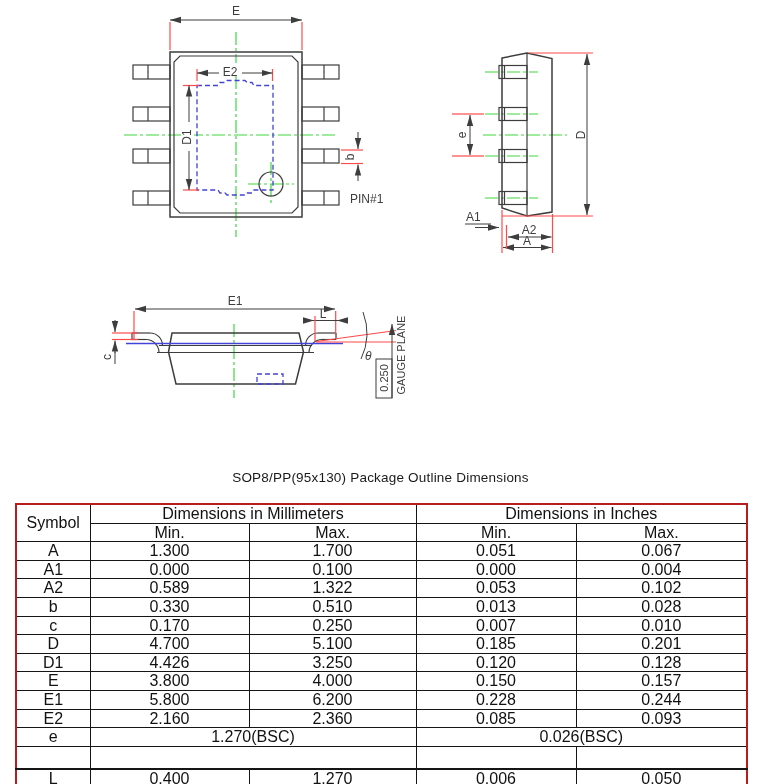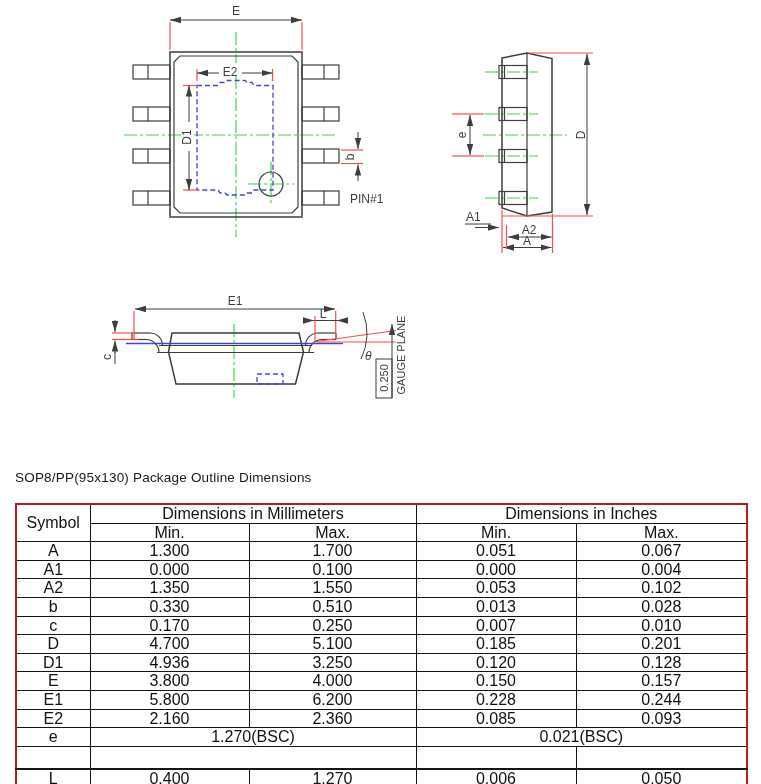--- a/index.html
+++ b/index.html
@@ -19,21 +19,21 @@
   .ld{stroke:var(--c-dark);fill:none;stroke-width:1px;}
   .lr{stroke:var(--c-red);fill:none;stroke-width:1.2px;}
   .lg{stroke:var(--c-green);fill:none;stroke-width:1.2px;stroke-dasharray:13 3 3 3;}
   .lb{stroke:var(--c-blue);fill:none;stroke-width:1.4px;}
   .lbd{stroke:var(--c-blue);fill:none;stroke-width:1.3px;stroke-dasharray:5 3;}
   .wbg{fill:#ffffff;stroke:none;}
   text.dim{fill:var(--c-dark);font-family:"Liberation Sans",sans-serif;font-size:12px;}
   text.dims{fill:var(--c-dark);font-family:"Liberation Sans",sans-serif;font-size:11px;}
   text.it{font-style:italic;}
   
-  #title{position:absolute;left:15px;top:470px;width:731px;text-align:left;
+  #title{position:absolute;left:15px;top:470px;width:731px;text-align:center;
          font-size:13.5px;color:#1a1a1a;letter-spacing:0.2px;}
   
   #dimtable{position:absolute;left:15px;top:503px;}
   table{border-collapse:collapse;table-layout:fixed;width:731px;
         font-family:"Liberation Sans",sans-serif;font-size:16px;color:var(--c-text);
         border:2px solid #b91c1c;}
   td,th{border:1px solid #151515;text-align:center;vertical-align:middle;
         padding:0;height:16px;font-weight:normal;line-height:1.1;overflow:hidden;}
   tr.rempty td{height:21px;}
   tr.rstrong td{border-top-width:2px;}
@@ -259,22 +259,22 @@
         </tr>
         <tr>
           <td>A1</td>
           <td>0.000</td>
           <td>0.100</td>
           <td>0.000</td>
           <td>0.004</td>
         </tr>
         <tr>
           <td>A2</td>
-          <td>1.350</td>
-          <td>1.550</td>
+          <td>0.589</td>
+          <td>1.322</td>
           <td>0.053</td>
           <td>0.102</td>
         </tr>
         <tr>
           <td>b</td>
           <td>0.330</td>
           <td>0.510</td>
           <td>0.013</td>
           <td>0.028</td>
         </tr>
@@ -287,21 +287,21 @@
         </tr>
         <tr>
           <td>D</td>
           <td>4.700</td>
           <td>5.100</td>
           <td>0.185</td>
           <td>0.201</td>
         </tr>
         <tr>
           <td>D1</td>
-          <td>4.936</td>
+          <td>4.426</td>
           <td>3.250</td>
           <td>0.120</td>
           <td>0.128</td>
         </tr>
         <tr>
           <td>E</td>
           <td>3.800</td>
           <td>4.000</td>
           <td>0.150</td>
           <td>0.157</td>
@@ -317,21 +317,21 @@
           <td>E2</td>
           <td>2.160</td>
           <td>2.360</td>
           <td>0.085</td>
           <td>0.093</td>
         </tr>
 
         <tr>
           <td>e</td>
           <td colspan="2">1.270(BSC)</td>
-          <td colspan="2">0.021(BSC)</td>
+          <td colspan="2">0.026(BSC)</td>
         </tr>
 
         <tr class="rempty">
           <td></td>
           <td colspan="2"></td>
           <td></td>
           <td></td>
         </tr>
 
         <tr class="rstrong">

